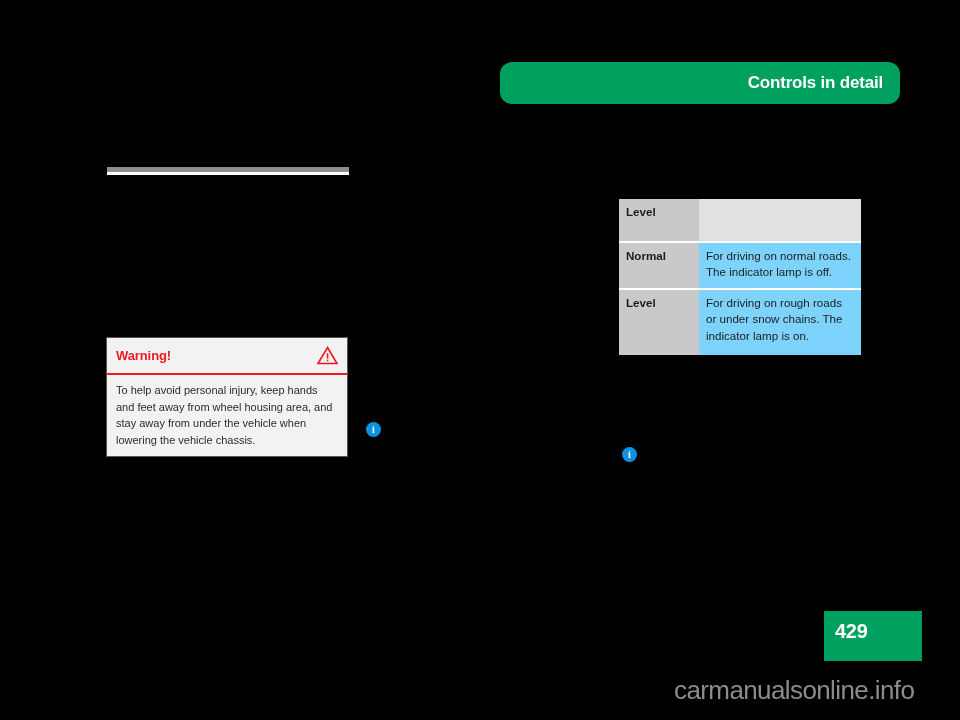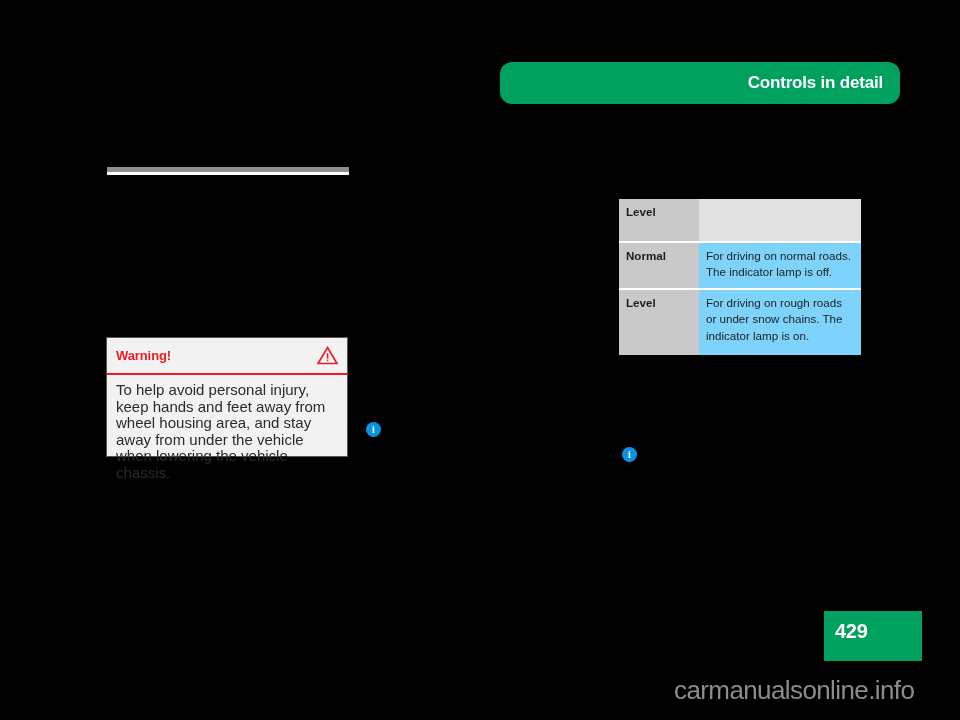--- a/index.html
+++ b/index.html
@@ -95,21 +95,21 @@
     height: 19px;
   }
   #warning-divider {
     height: 2px;
     background: #ee1b24;
     margin: 0 0 0 0;
   }
   #warning-body {
     padding: 7px 9px 0 9px;
     color: #2b2b2b;
-    font-size: 15px;
+    font-size: 11px;
     line-height: 16.5px;
   }
   #warning-body p { margin: 0; }
 
   
   .info-marker {
     position: absolute;
     width: 15px;
     height: 15px;
     border-radius: 50%;

